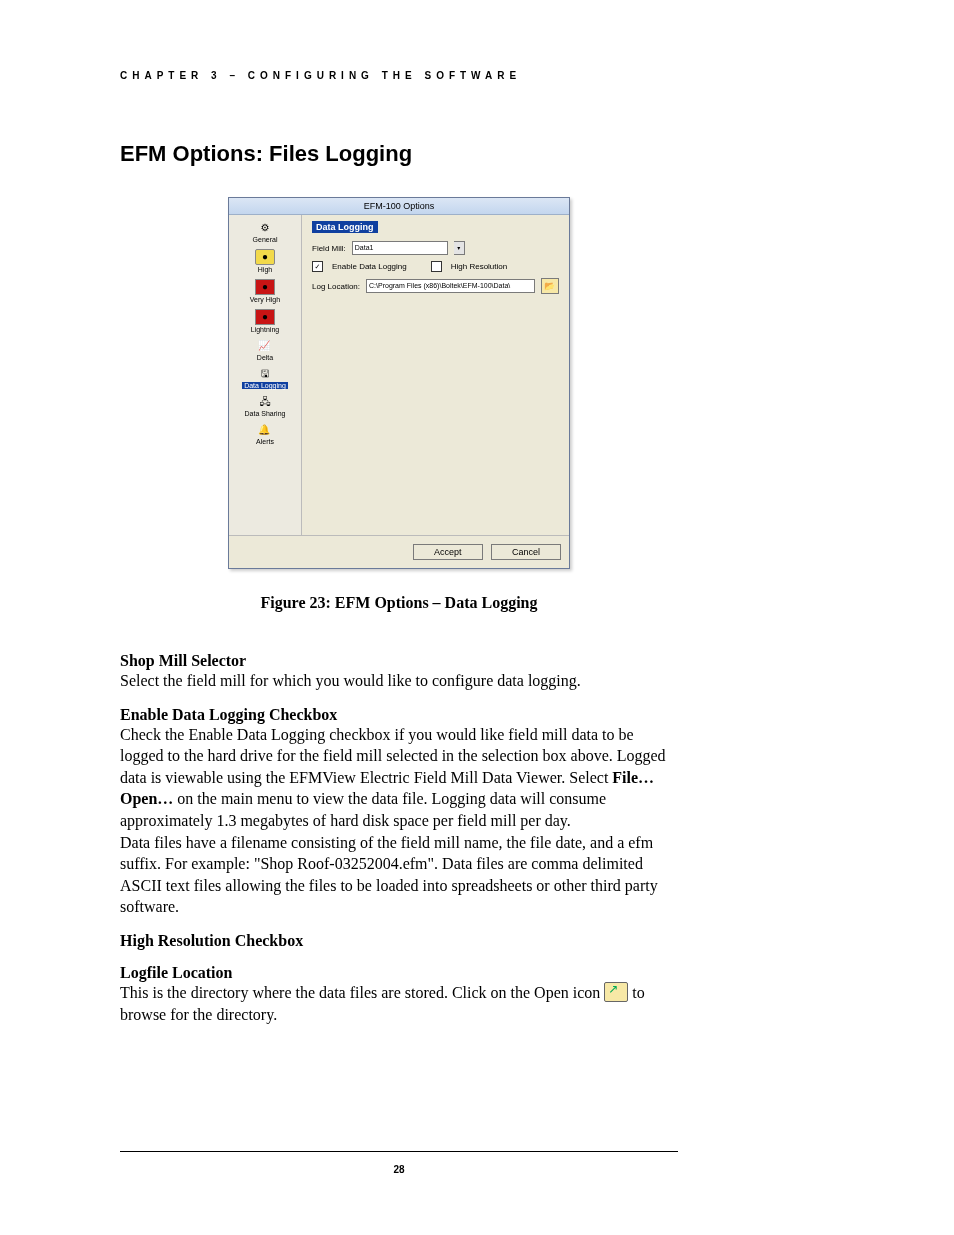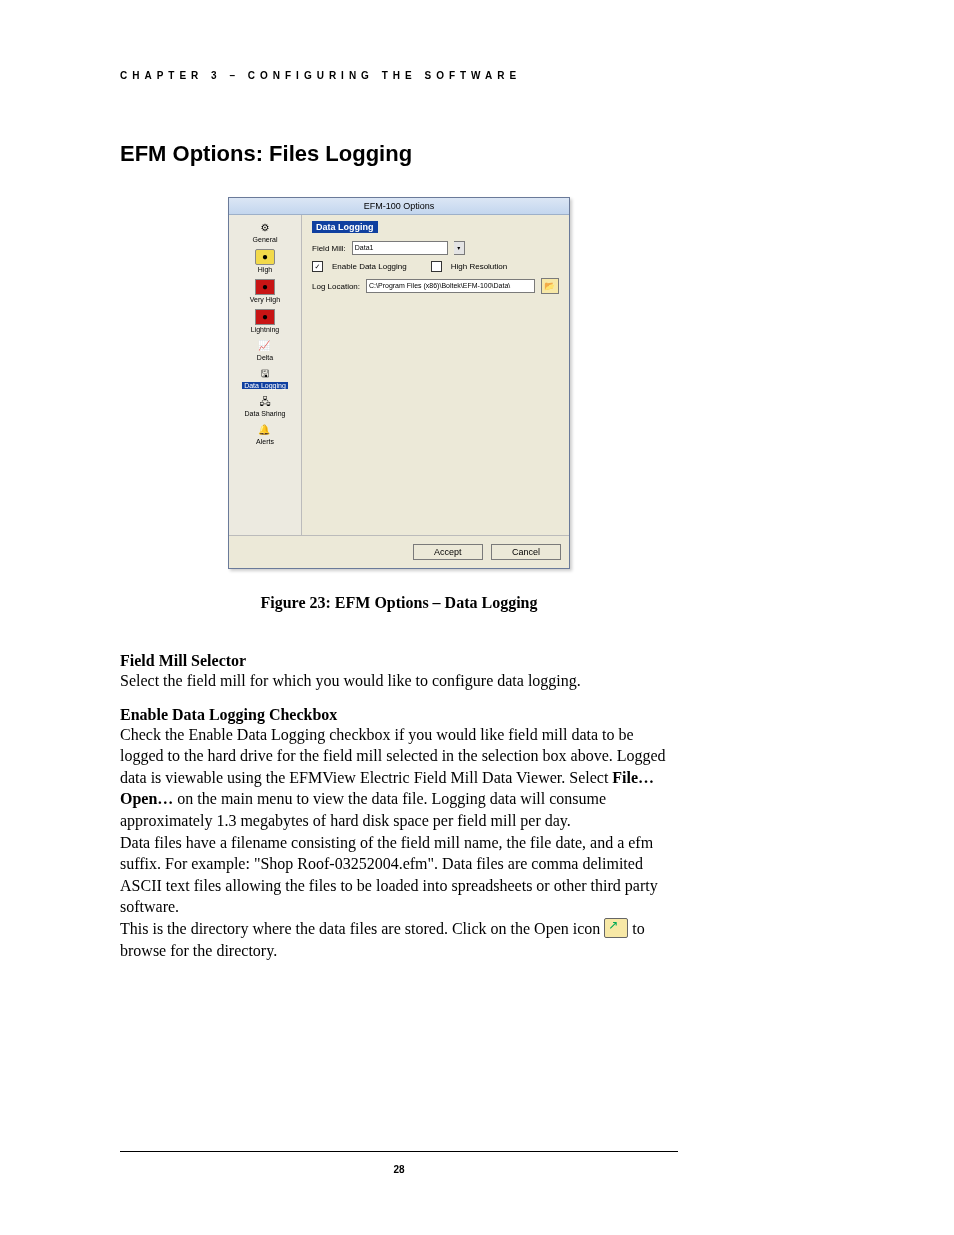--- a/index.html
+++ b/index.html
@@ -278,30 +278,32 @@
       </div>
       <div class="dlg-footer">
         <span class="dlg-btn">Accept</span>
         <span class="dlg-btn">Cancel</span>
       </div>
     </div>
   </div>
 
   <div class="figure-caption">Figure 23:  EFM Options – Data Logging</div>
 
-  <div class="para-heading">Field Mill Selector</div>
+  <div class="para-heading">Shop Mill Selector</div>
   <div class="para">Select the field mill for which you would like to configure data logging.</div>
 
   <div class="para-heading">Enable Data Logging Checkbox</div>
   <div class="para">
     <span>Check the Enable Data Logging checkbox if you would like field mill data to be logged to the hard drive for the field mill selected in the selection box above.  Logged data is viewable using the EFMView Electric Field Mill Data Viewer.  Select </span><b>File…Open…</b><span> on the main menu to view the data file.  Logging data will consume approximately 1.3 megabytes of hard disk space per field mill per day.</span>
   </div>
   <div class="para">Data files have a filename consisting of the field mill name, the file date, and a efm suffix.  For example: "Shop Roof-03252004.efm".  Data files are comma delimited ASCII text files allowing the files to be loaded into spreadsheets or other third party software.</div>
 
-
+  <div class="para-heading">High Resolution Checkbox</div>
+
+  <div class="para-heading">Logfile Location</div>
   <div class="para">
     <span>This is the directory where the data files are stored.  Click on the Open icon </span>
     <span class="inline-icon"></span>
     <span> to browse for the directory.</span>
   </div>
 
   <div class="page-footer">
     <span>28</span>
   </div>
 

